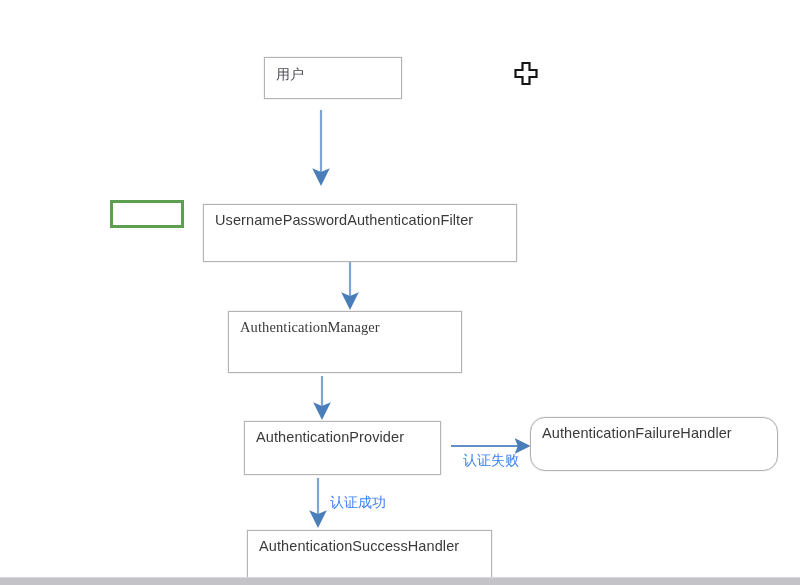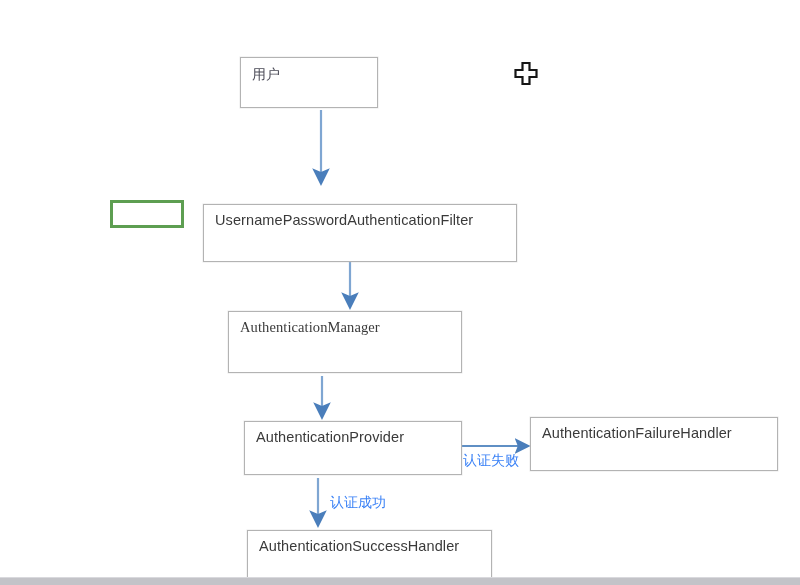--- a/index.html
+++ b/index.html
@@ -33,25 +33,25 @@
     letter-spacing: 0.1px;
     white-space: nowrap;
   }
   .node .node-label.cjk {
     font-family: "DejaVu Sans", sans-serif;
     font-size: 14px;
     color: #4a4a56;
     top: 8px;
   }
   
-  #node-user       { left: 240px; top: 57px;  width: 138px; height: 51px; }
+  #node-user       { left: 264px; top: 57px;  width: 138px; height: 42px; }
   #node-filter     { left: 203px; top: 204px; width: 314px; height: 58px; }
   #node-manager    { left: 228px; top: 311px; width: 234px; height: 62px; font-family: Liberation Serif, serif; }
-  #node-provider   { left: 244px; top: 421px; width: 218px; height: 54px; }
-  #node-failure    { left: 530px; top: 417px; width: 248px; height: 54px; }
+  #node-provider   { left: 244px; top: 421px; width: 197px; height: 54px; }
+  #node-failure    { left: 530px; top: 417px; width: 248px; height: 54px; border-radius: 15px; }
   #node-success    { left: 247px; top: 530px; width: 245px; height: 55px; padding-left: 13px; }
 
   
   #green-box {
     position: absolute;
     left: 110px;
     top: 200px;
     width: 74px;
     height: 28px;
     box-sizing: border-box;

